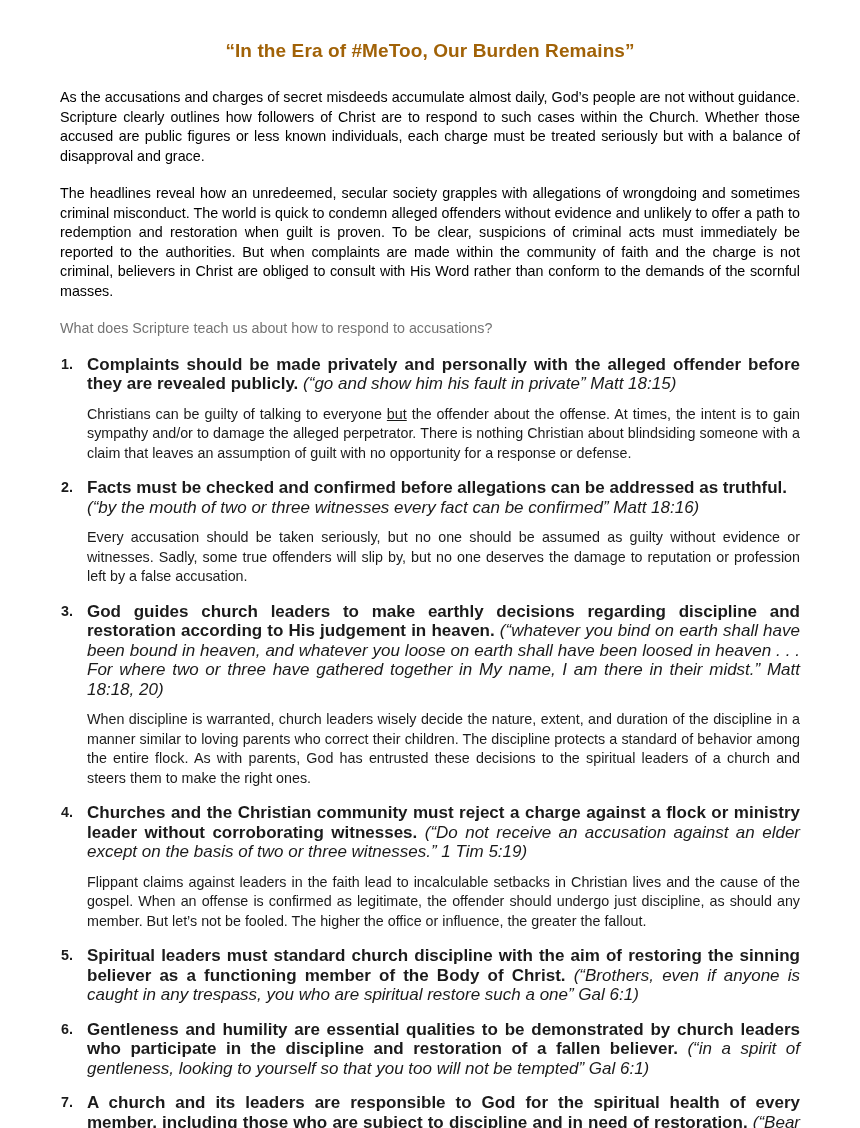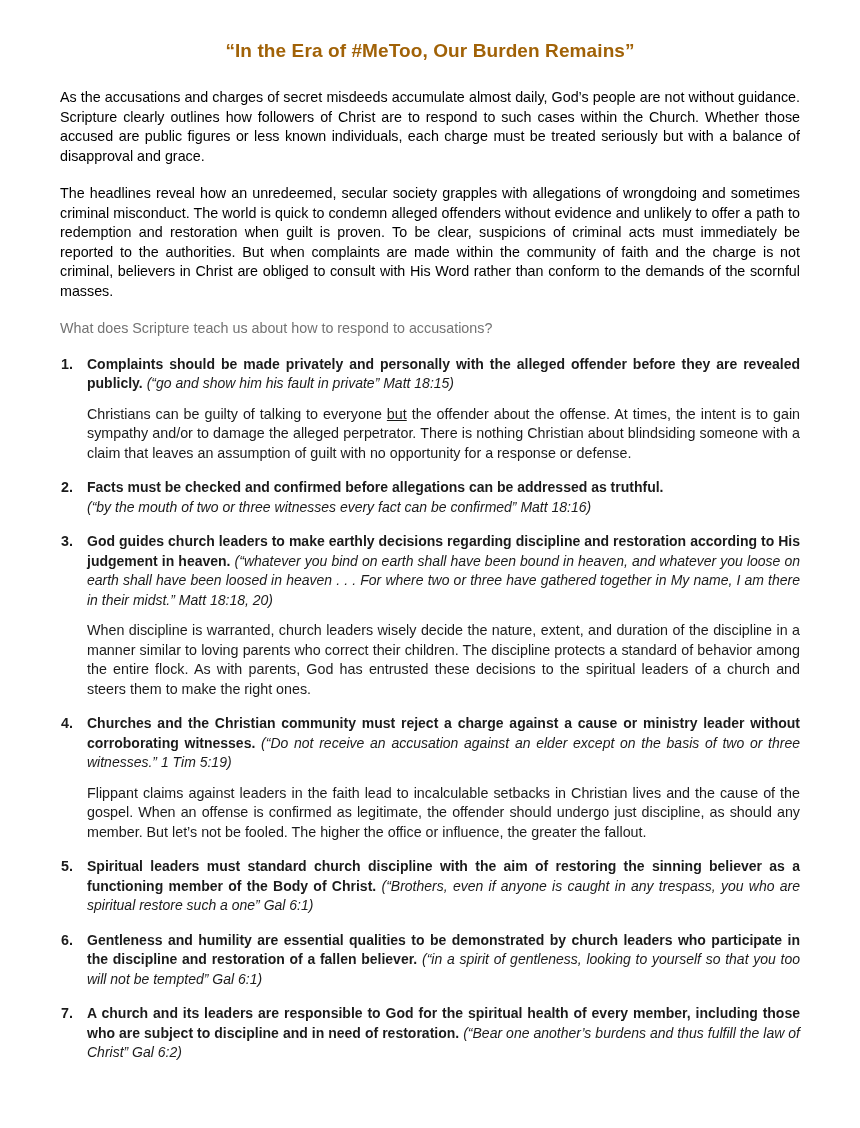--- a/index.html
+++ b/index.html
@@ -54,21 +54,21 @@
   }
   .num {
     position: absolute;
     left: 1px;
     top: 0;
     font-size: 14.3px;
     font-weight: bold;
     line-height: 19.5px;
   }
   .point-head {
-    font-size: 14px;
+    font-size: 17px;
     line-height: 19.5px;
     text-align: justify;
     margin: 0;
   }
   .point-head b {
     font-weight: bold;
   }
   .point-head i {
     font-style: italic;
     font-weight: normal;
@@ -98,31 +98,32 @@
 
     <li>
       <span class="num">1.</span>
       <p class="point-head"><b>Complaints should be made privately and personally with the alleged offender before they are revealed publicly.</b> <i>(“go and show him his fault in private” Matt 18:15)</i></p>
       <p class="point-body"><span>Christians can be guilty of talking to everyone </span><u class="underline">but</u><span> the offender about the offense. At times, the intent is to gain sympathy and/or to damage the alleged perpetrator. There is nothing Christian about blindsiding someone with a claim that leaves an assumption of guilt with no opportunity for a response or defense.</span></p>
     </li>
 
     <li>
       <span class="num">2.</span>
       <p class="point-head"><b>Facts must be checked and confirmed before allegations can be addressed as truthful.</b><br><i>(“by the mouth of two or three witnesses every fact can be confirmed” Matt 18:16)</i></p>
+      <p class="point-body">Every accusation should be taken seriously, but no one should be assumed as guilty without evidence or witnesses. Sadly, some true offenders will slip by, but no one deserves the damage to reputation or profession left by a false accusation.</p>
     </li>
 
     <li>
       <span class="num">3.</span>
       <p class="point-head"><b>God guides church leaders to make earthly decisions regarding discipline and restoration according to His judgement in heaven.</b> <i>(“whatever you bind on earth shall have been bound in heaven, and whatever you loose on earth shall have been loosed in heaven . . . For where two or three have gathered together in My name, I am there in their midst.” Matt 18:18, 20)</i></p>
       <p class="point-body">When discipline is warranted, church leaders wisely decide the nature, extent, and duration of the discipline in a manner similar to loving parents who correct their children. The discipline protects a standard of behavior among the entire flock. As with parents, God has entrusted these decisions to the spiritual leaders of a church and steers them to make the right ones.</p>
     </li>
 
     <li>
       <span class="num">4.</span>
-      <p class="point-head"><b>Churches and the Christian community must reject a charge against a cause or ministry leader without corroborating witnesses.</b> <i>(“Do not receive an accusation against an elder except on the basis of two or three witnesses.” 1 Tim 5:19)</i></p>
+      <p class="point-head"><b>Churches and the Christian community must reject a charge against a flock or ministry leader without corroborating witnesses.</b> <i>(“Do not receive an accusation against an elder except on the basis of two or three witnesses.” 1 Tim 5:19)</i></p>
       <p class="point-body">Flippant claims against leaders in the faith lead to incalculable setbacks in Christian lives and the cause of the gospel. When an offense is confirmed as legitimate, the offender should undergo just discipline, as should any member. But let’s not be fooled. The higher the office or influence, the greater the fallout.</p>
     </li>
 
     <li>
       <span class="num">5.</span>
       <p class="point-head"><b>Spiritual leaders must standard church discipline with the aim of restoring the sinning believer as a functioning member of the Body of Christ.</b> <i>(“Brothers, even if anyone is caught in any trespass, you who are spiritual restore such a one” Gal 6:1)</i></p>
     </li>
 
     <li>
       <span class="num">6.</span>

